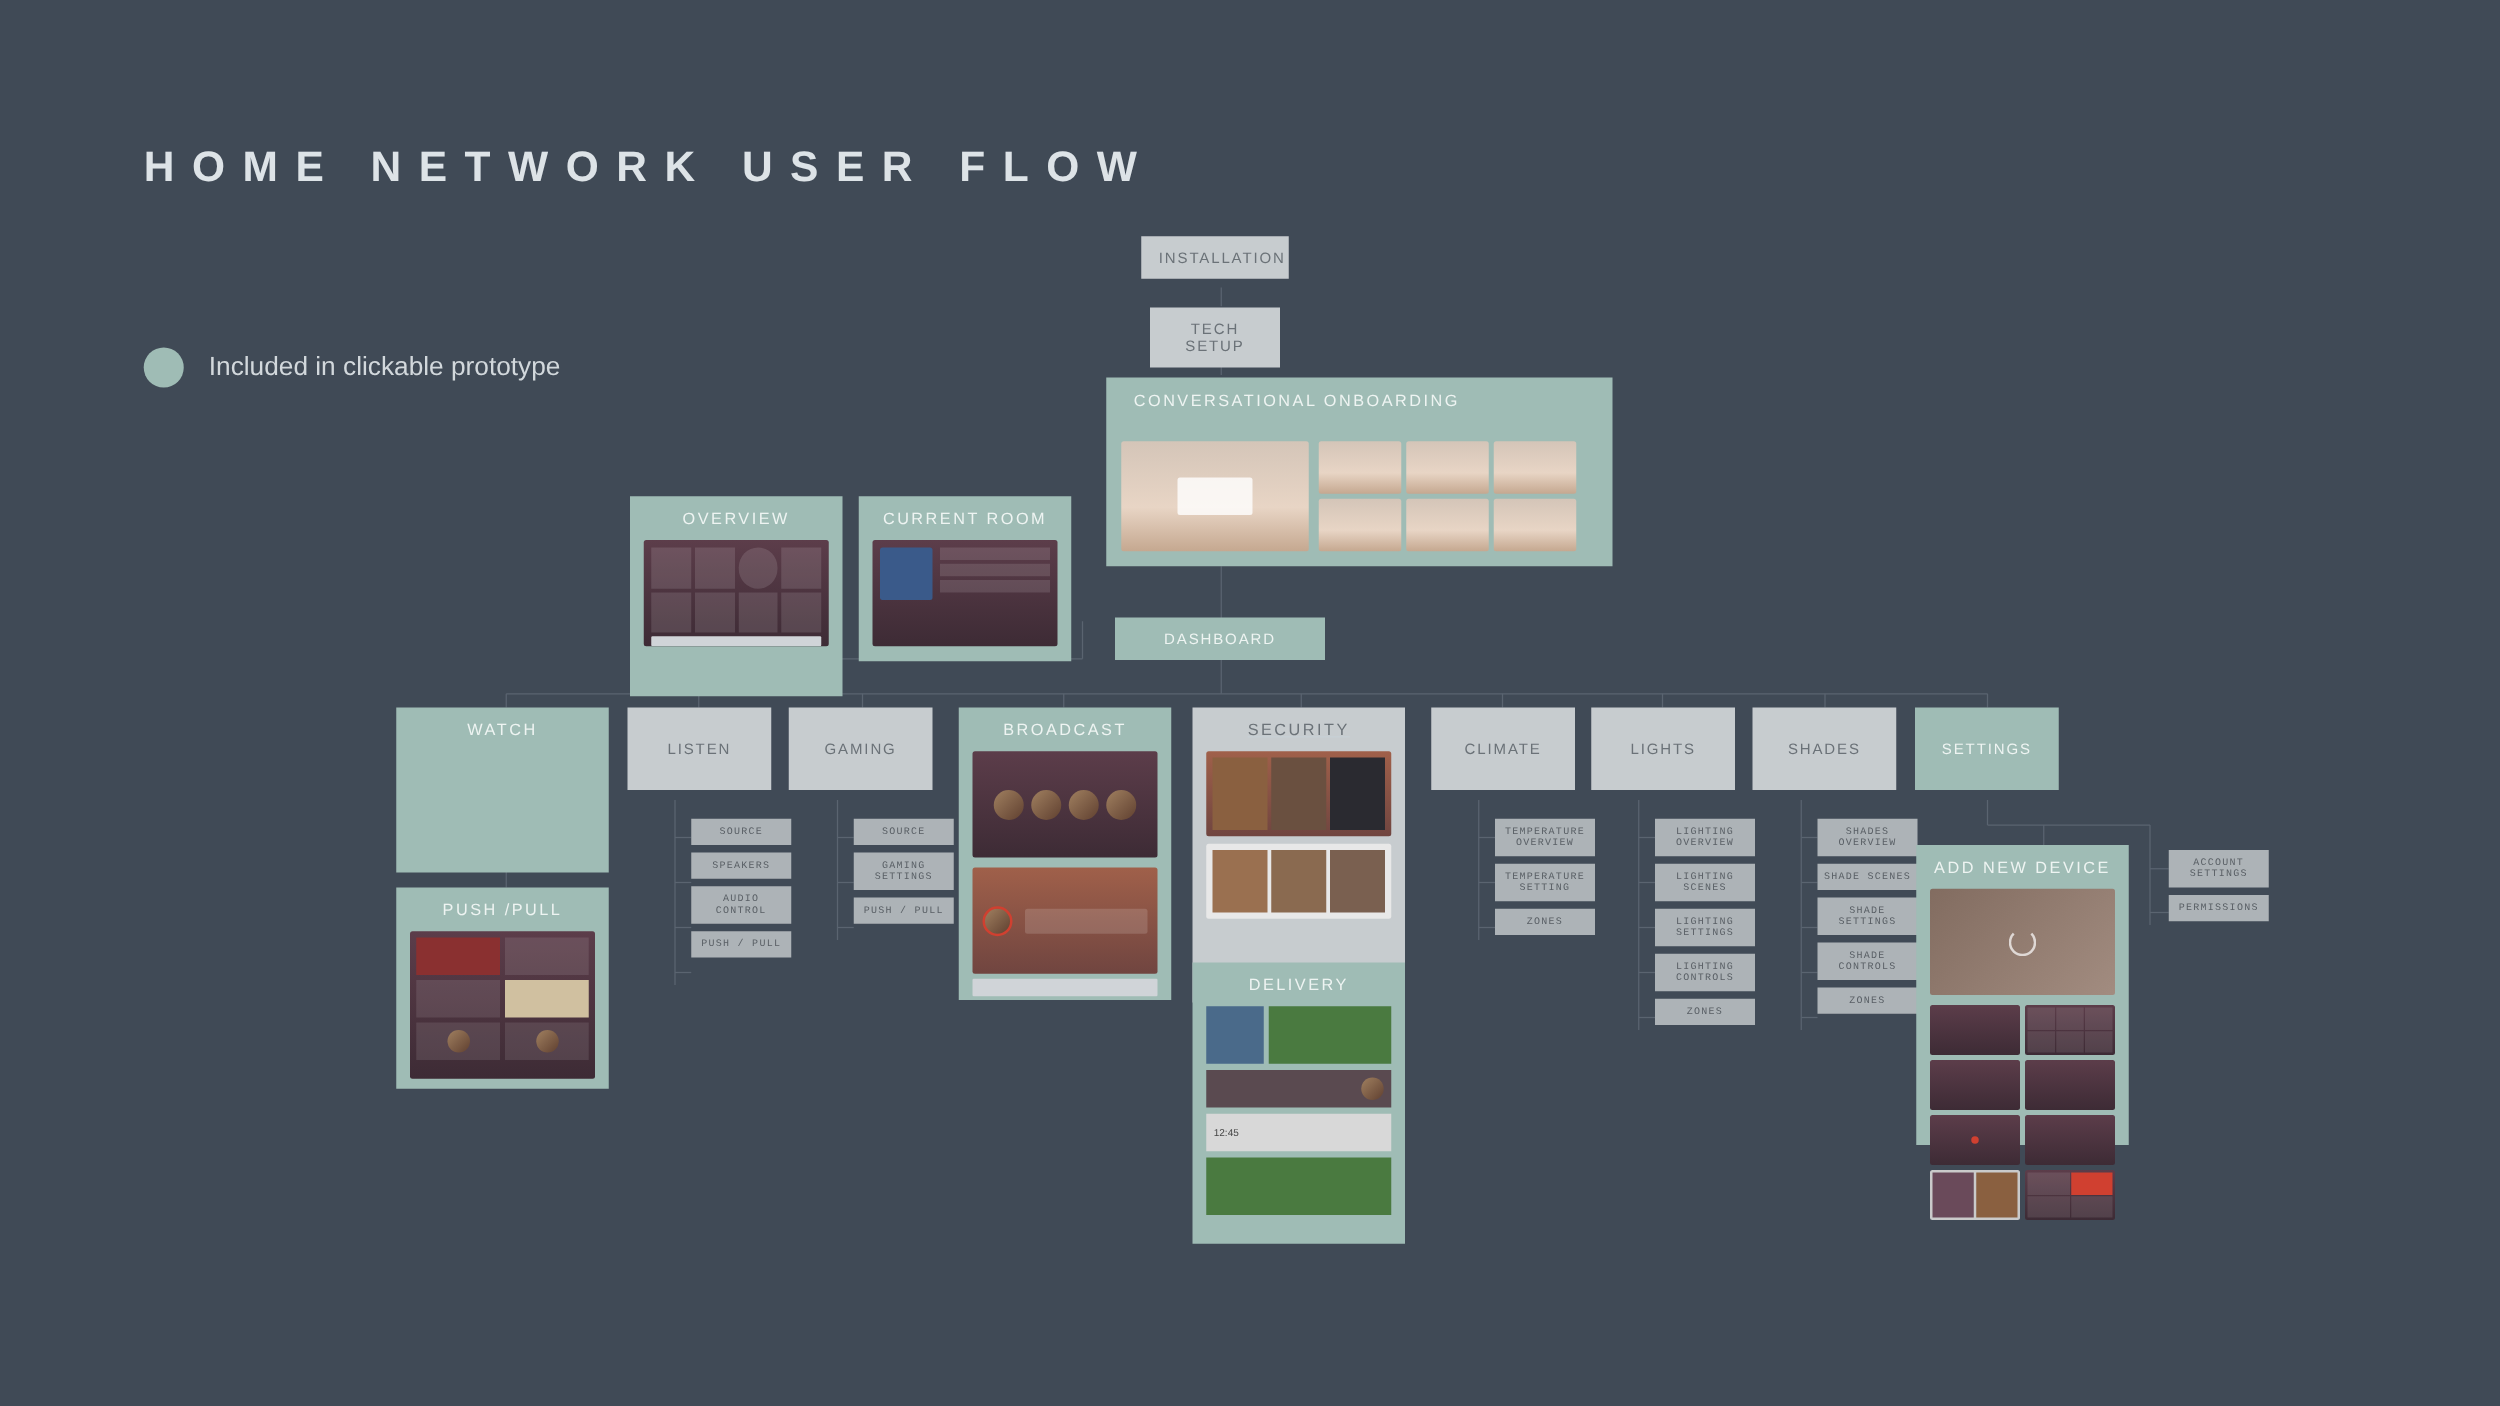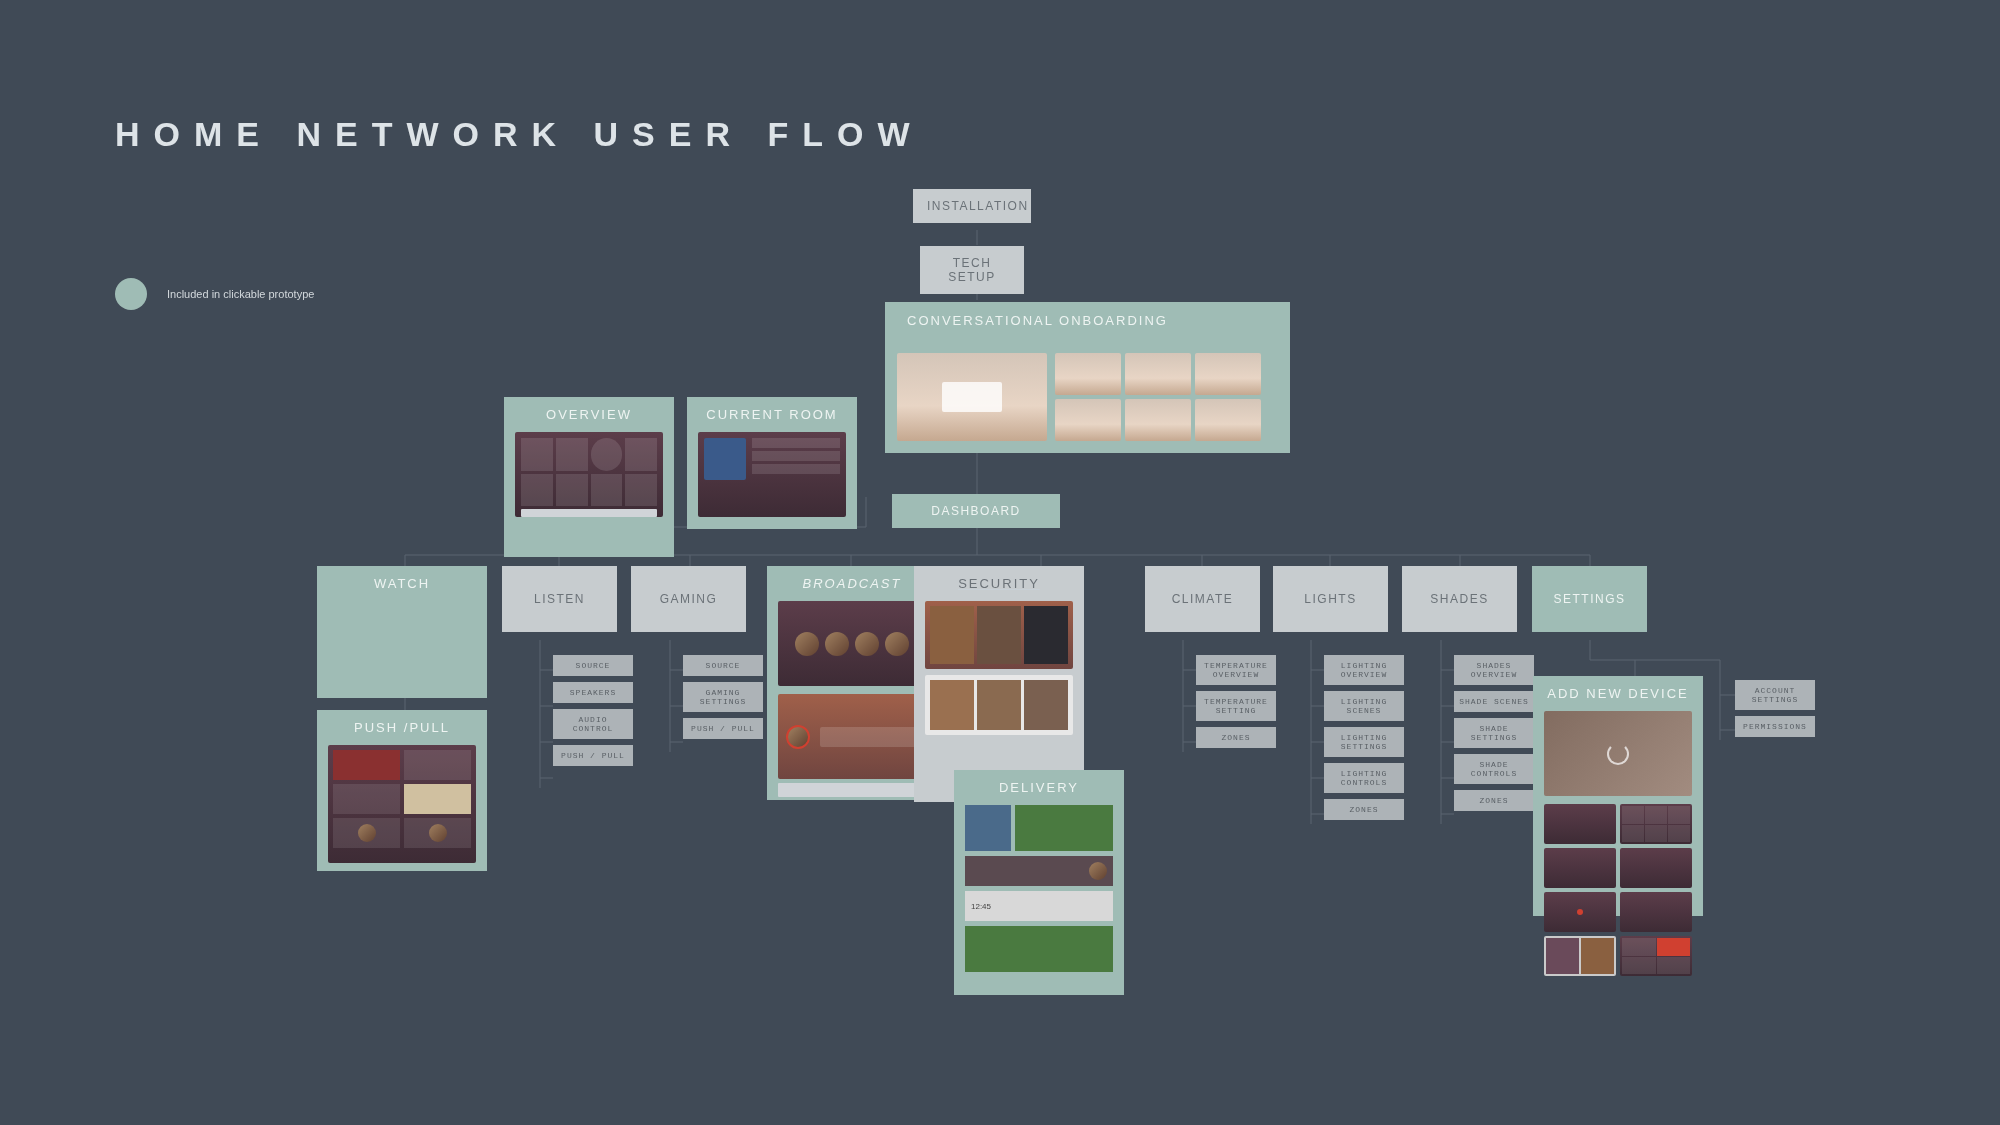--- a/index.html
+++ b/index.html
@@ -26,21 +26,21 @@
     left:115px;
     top:278px;
     display:flex;
     align-items:center;
     gap:20px;
   }
   .legend-dot{
     width:32px;height:32px;border-radius:50%;
     background:#9fbcb5;
   }
-  .legend-text{font-size:11px;color:#d2d8dc;}
+  .legend-text{font-size:21px;color:#d2d8dc;}
   .node{
     position:absolute;
     text-align:center;
     font-size:12px;
     letter-spacing:1.5px;
     font-weight:500;
   }
   .node-gray{
     background:#c7cccf;
     color:#6b7278;
@@ -291,36 +291,36 @@
   <div class="sub-node">PUSH / PULL</div>
 </div>
 
 <div class="node node-gray" style="left:631px;top:566px;width:115px;padding:26px 10px;">GAMING</div>
 <div class="sub-stack" style="left:683px;top:655px;">
   <div class="sub-node">SOURCE</div>
   <div class="sub-node">GAMING SETTINGS</div>
   <div class="sub-node">PUSH / PULL</div>
 </div>
 
-<div class="card" style="left:767px;top:566px;width:170px;height:234px;font-style:italic;">
+<div class="card" style="left:767px;top:566px;width:170px;height:234px;">
   <div class="card-title">BROADCAST</div>
   <div class="thumb thumb-maroon" style="width:148px;height:85px;margin:0 auto 8px;padding:8px;display:flex;gap:6px;align-items:center;justify-content:center;">
     <div class="avatar"></div>
       <div class="avatar"></div>
       <div class="avatar"></div>
       <div class="avatar"></div>
   </div>
   <div class="thumb thumb-orange" style="width:148px;height:85px;margin:0 auto;padding:8px;display:flex;gap:10px;align-items:center;">
     <div class="avatar" style="border:2px solid #d04030;"></div>
     <div style="flex:1;height:20px;background:rgba(255,255,255,0.15);border-radius:2px;"></div>
   </div>
   <div class="toolbar" style="width:148px;margin:4px auto 0;"></div>
 </div>
 
-<div class="card-gray" style="left:914px;top:566px;width:170px;height:236px;text-decoration:underline;">
+<div class="card-gray" style="left:954px;top:566px;width:170px;height:236px;text-decoration:underline;">
   <div class="card-title-dark">SECURITY</div>
   <div class="thumb thumb-orange" style="width:148px;height:68px;margin:0 auto 6px;padding:5px;display:flex;gap:3px;">
     <div style="flex:1;background:#8a6040;"></div>
     <div style="flex:1;background:#6a5040;"></div>
     <div style="flex:1;background:#2a2a30;"></div>
   </div>
   <div class="thumb" style="width:148px;height:60px;margin:0 auto;background:#e8e8e8;padding:5px;display:flex;gap:3px;">
     <div style="flex:1;background:#9a7050;"></div>
     <div style="flex:1;background:#8a6a50;"></div>
     <div style="flex:1;background:#7a6050;"></div>

